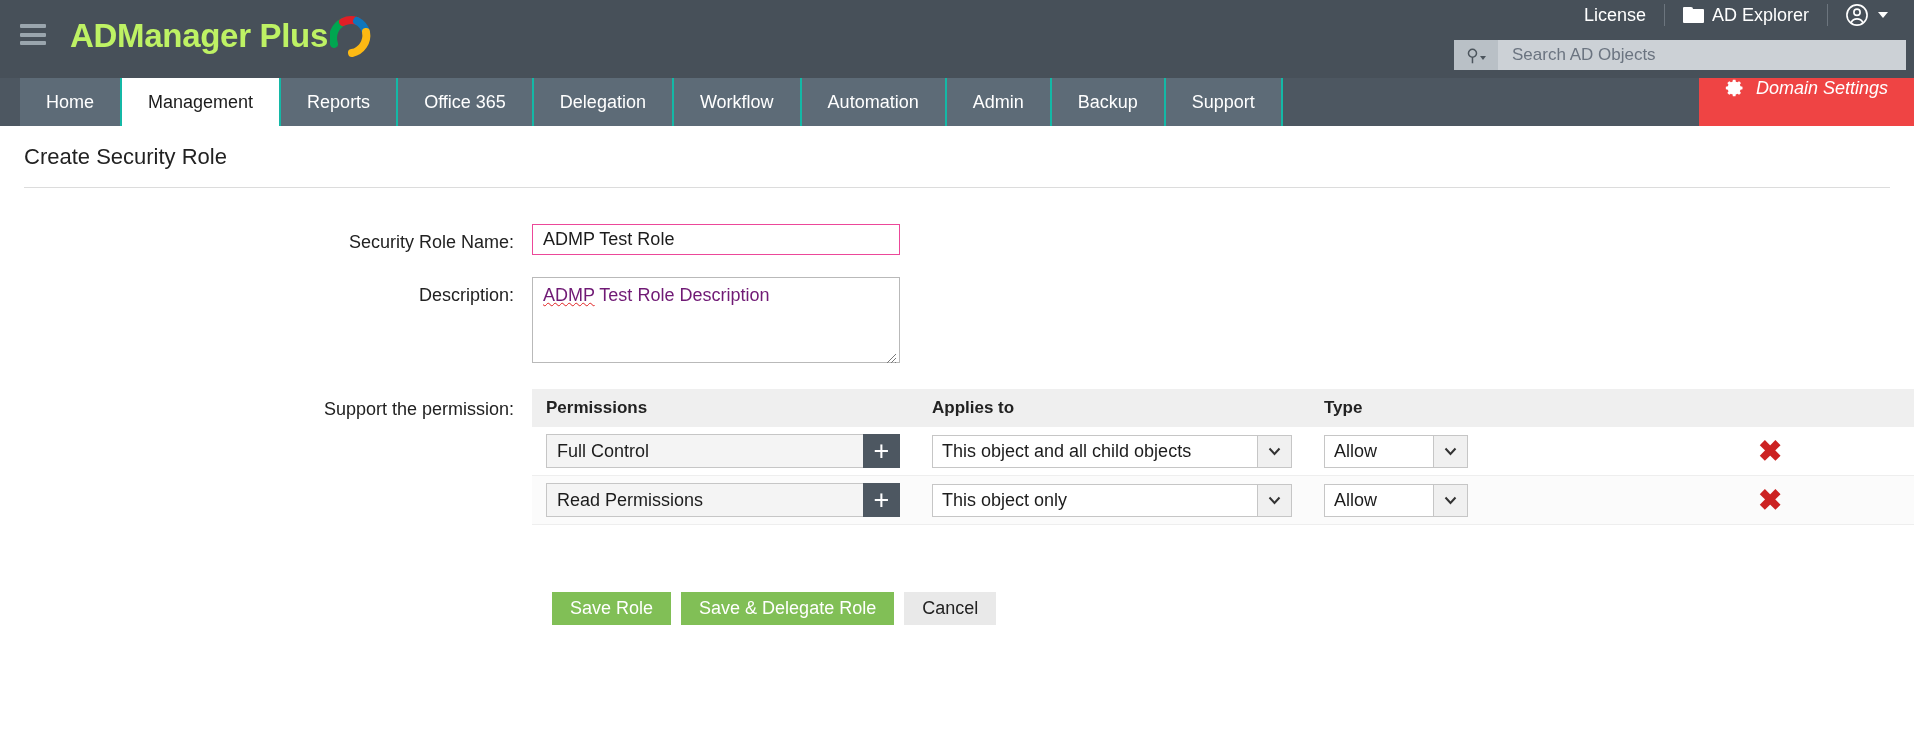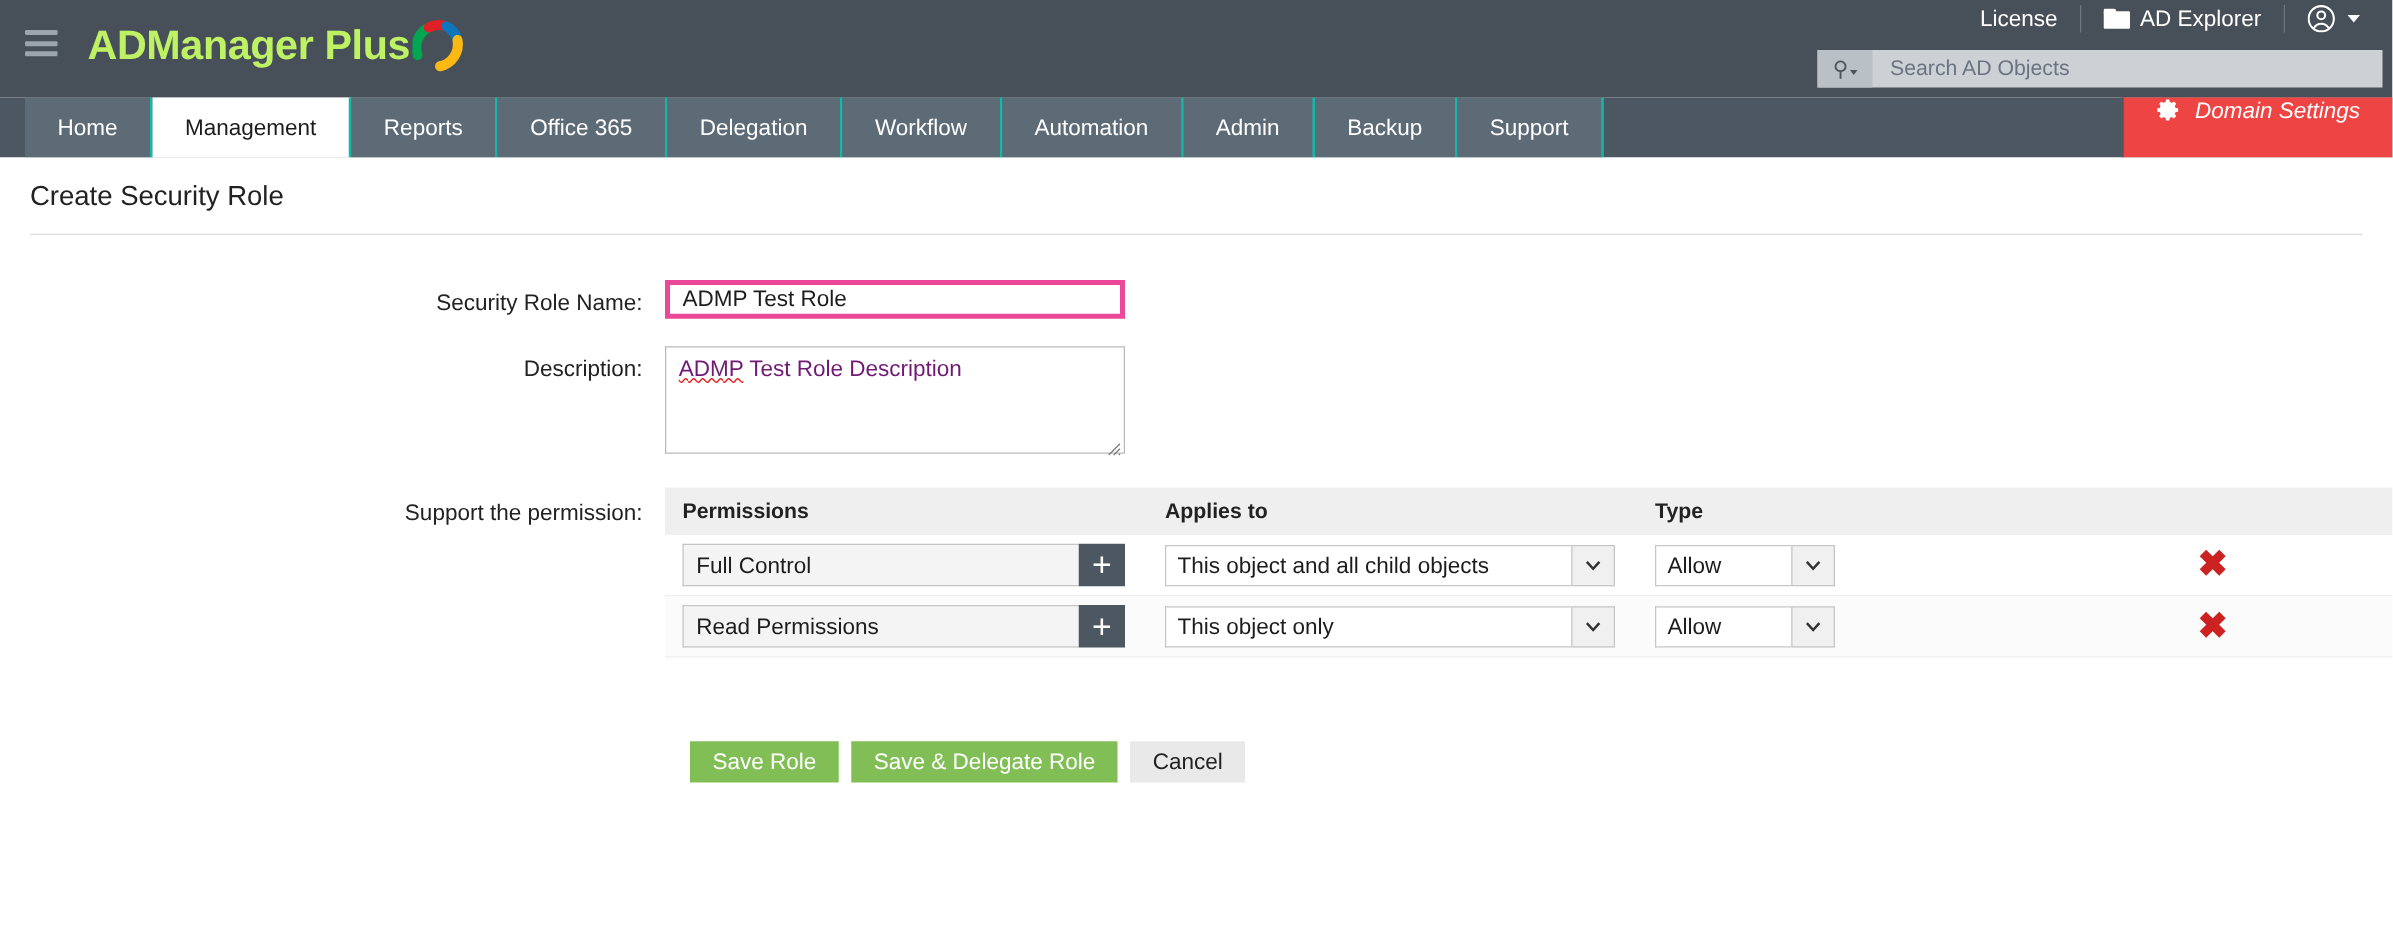--- a/index.html
+++ b/index.html
@@ -156,21 +156,21 @@
   .form-label {
     width: 532px;
     text-align: right;
     padding-right: 18px;
     font-size: 18px;
     color: #222222;
     padding-top: 8px;
   }
   .text-input {
     width: 368px; height: 31px;
-    border: 4px solid #ec4899;
+    border: 1px solid #ec4899;
     padding: 0 10px;
     font-family: "Liberation Sans", sans-serif;
     font-size: 18px; color: #1c1c1c;
     background: #ffffff; outline: none;
   }
   .textarea-wrap { position: relative; width: 368px; }
   .text-area {
     width: 368px; height: 86px;
     border: 1px solid #b9b9b9;
     padding: 7px 10px;

